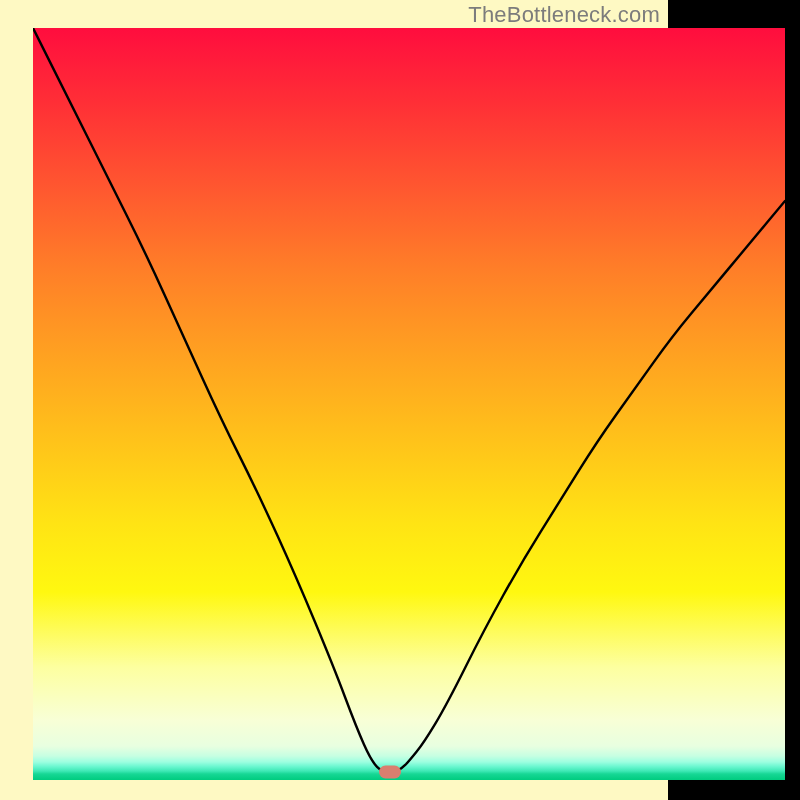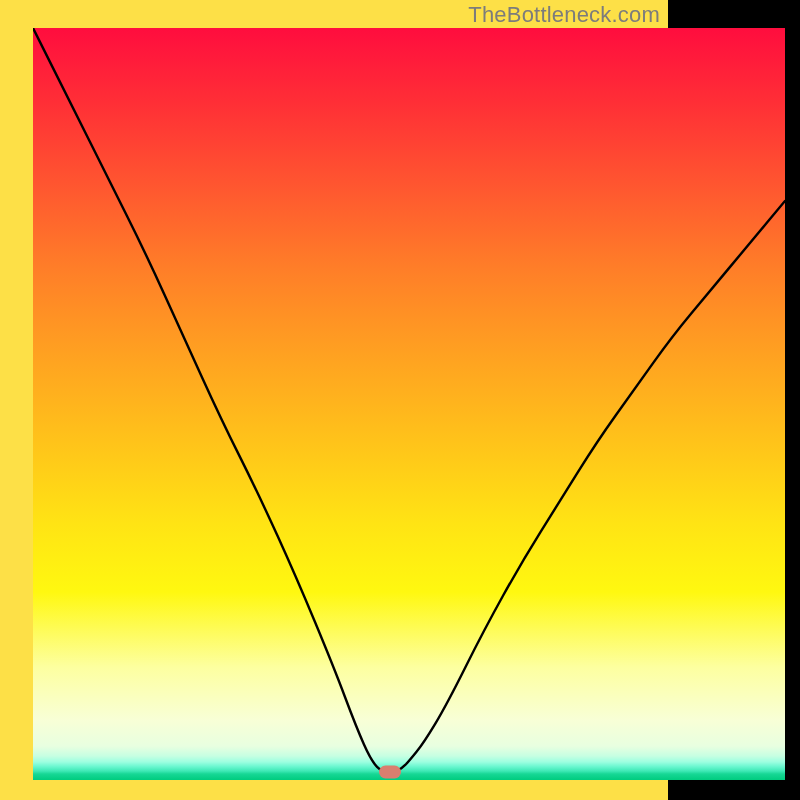--- a/index.html
+++ b/index.html
@@ -8,21 +8,21 @@
     width: 800px;
     height: 800px;
     background: #000;
     overflow: hidden;
     font-family: Arial, Helvetica, sans-serif;
   }
   .frame {
     position: relative;
     width: 668px;
     height: 800px;
-    background: #fde047;
+    background: #fef9c3;
   }
   .watermark {
     position: absolute;
     top: 2px;
     right: 8px;
     color: #7c7c7c;
     font-size: 22px;
     font-weight: 500;
     letter-spacing: 0.2px;
     z-index: 5;

